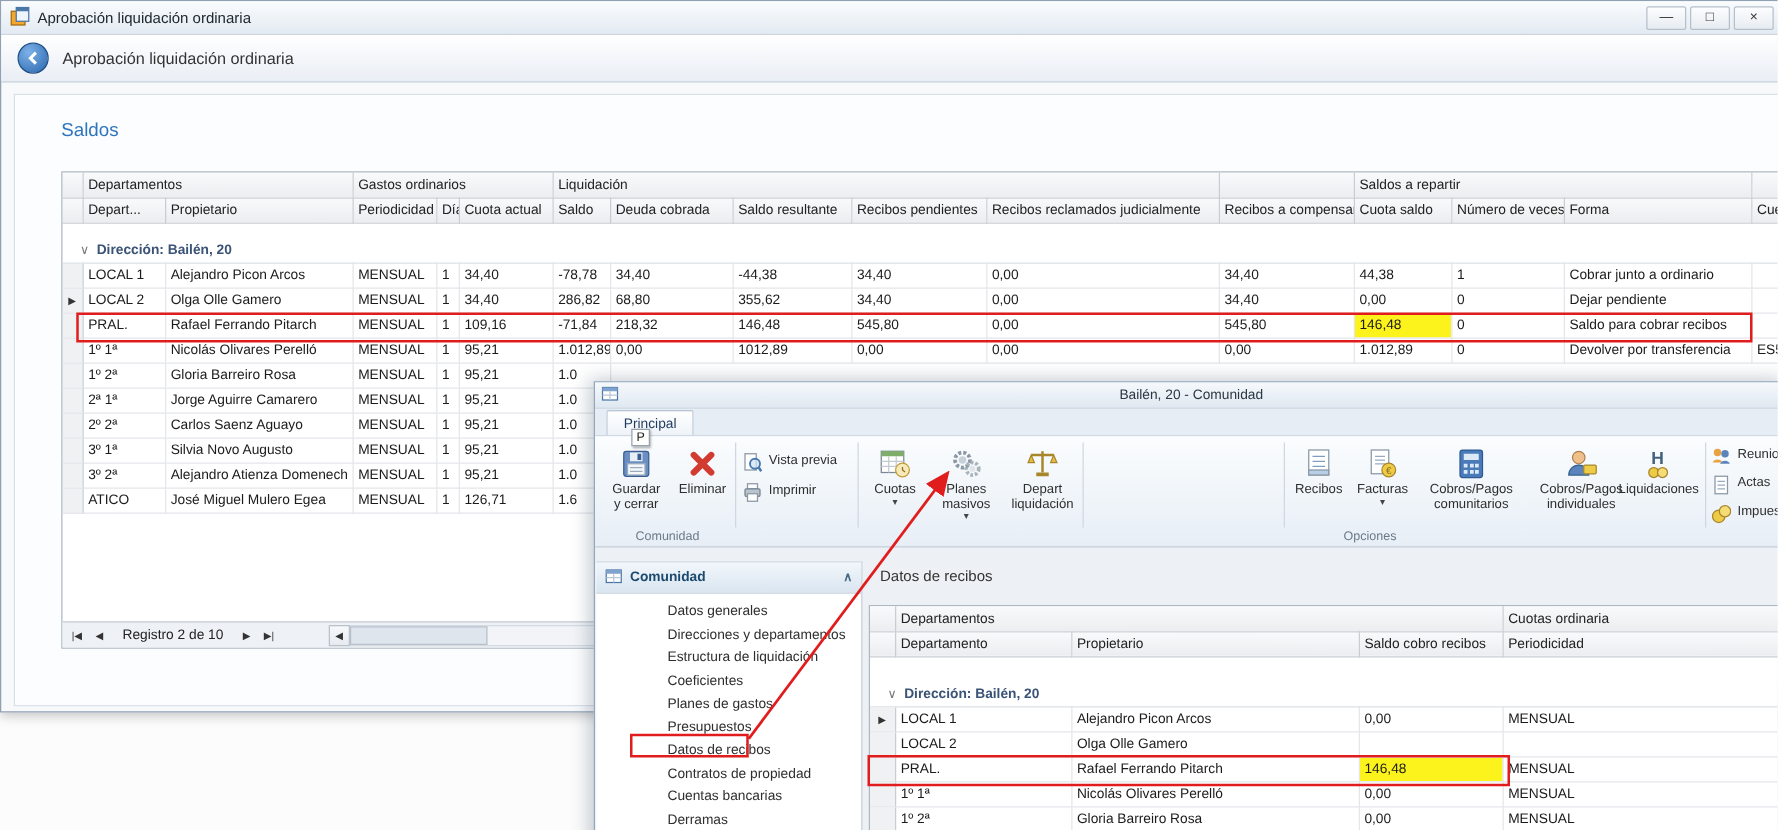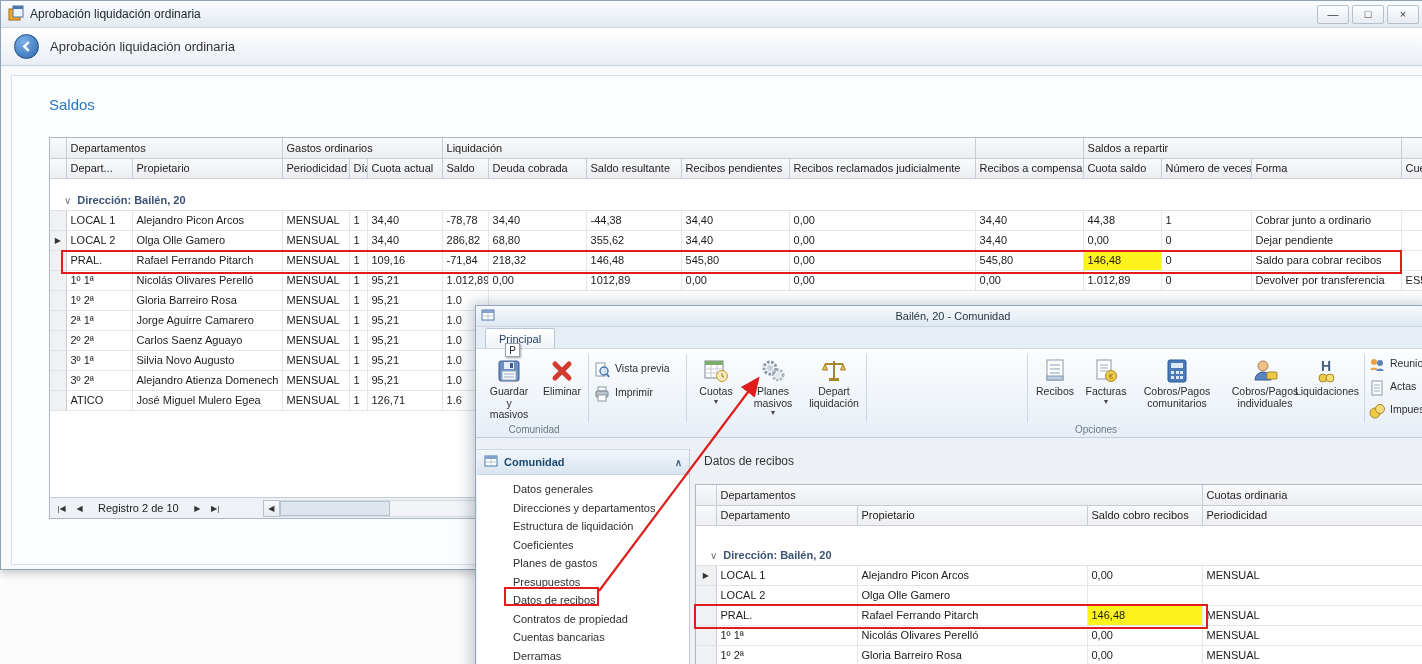--- a/index.html
+++ b/index.html
@@ -55,21 +55,21 @@
 .rb{position:absolute;top:5px;display:flex;flex-direction:column;align-items:center;text-align:center;font-size:10.5px;line-height:11.5px;color:#2e2e2e}
 .rb .ric{height:30px;display:flex;align-items:flex-end;margin-bottom:2px}
 .rs{position:absolute;display:flex;gap:5px;font-size:10.5px;color:#2e2e2e;white-space:nowrap}
 .rsep{position:absolute;top:5px;bottom:15px;width:1px;background:#cfd8e2}
 .rgl{position:absolute;bottom:1px;height:12px;font-size:10px;color:#6b7a89;text-align:center}
 .dd{font-size:8px;color:#444;line-height:8px}
 .sidebar{position:absolute;left:1px;top:143px;width:213px;bottom:0;background:#fff;border-right:1px solid #c2ccd6}
 .sb-head{height:26px;background:linear-gradient(#f2f7fb,#d9e5f0);border-top:1px solid #cdd8e2;border-bottom:1px solid #c6d2dd;display:flex;align-items:center;gap:6px;padding:0 7px;font-weight:700;color:#1c4a6e}
 .sb-head .chevr{margin-left:auto;color:#4a6a85;font-size:10px}
 .sb-items{padding-top:5px}
-.sb-item{height:18.5px;line-height:18.5px;padding-left:36px;color:#2e2e2e}
+.sb-item{height:18.5px;line-height:18.5px;padding-left:57px;color:#2e2e2e}
 .panel-title{position:absolute;left:228px;top:148px;font-size:12px;color:#333}
 .pgridwrap{position:absolute;left:219px;top:178px;width:738px;height:210px;background:#fff;border:1px solid #aeb8c2}
 
 
 .anno{position:absolute;border:2px solid #e11c1c;pointer-events:none;z-index:20}
 #annoMain{left:61px;top:250px;width:1341px;height:24px;z-index:6}
 #annoSide{left:504px;top:587px;width:95px;height:19px}
 #annoRow{left:694px;top:604px;width:514px;height:25px}
 svg.arrow{position:absolute;left:0;top:0;z-index:30;pointer-events:none}
 </style>
@@ -335,21 +335,21 @@
         <span class="ric">
             <svg viewBox="0 0 26 26" width="26" height="26">
               <rect x="3" y="3" width="20" height="20" rx="2" fill="#6b8fc3" stroke="#3a5e92"></rect>
               <rect x="8" y="4" width="10" height="7" fill="#e8eef6"></rect>
               <rect x="14" y="5" width="3" height="5" fill="#3a5e92"></rect>
               <rect x="6" y="13" width="14" height="9" fill="#f5f8fb" stroke="#99aabb"></rect>
               <line x1="8" y1="16" x2="18" y2="16" stroke="#9aabbf"></line>
               <line x1="8" y1="19" x2="18" y2="19" stroke="#9aabbf"></line>
             </svg>
           </span>
-        <span>Guardar y masivos</span>
+        <span>Guardar y cerrar</span>
       </div>
       <div class="rb" style="left:62px;width:48px">
         <span class="ric">
             <svg viewBox="0 0 26 26" width="26" height="26">
               <path d="M6 6 L20 20 M20 6 L6 20" stroke="#d23b2f" stroke-width="5" stroke-linecap="round" fill="none"></path>
             </svg>
           </span>
         <span>Eliminar</span>
       </div>
       <div class="rsep" style="left:112px"></div>

